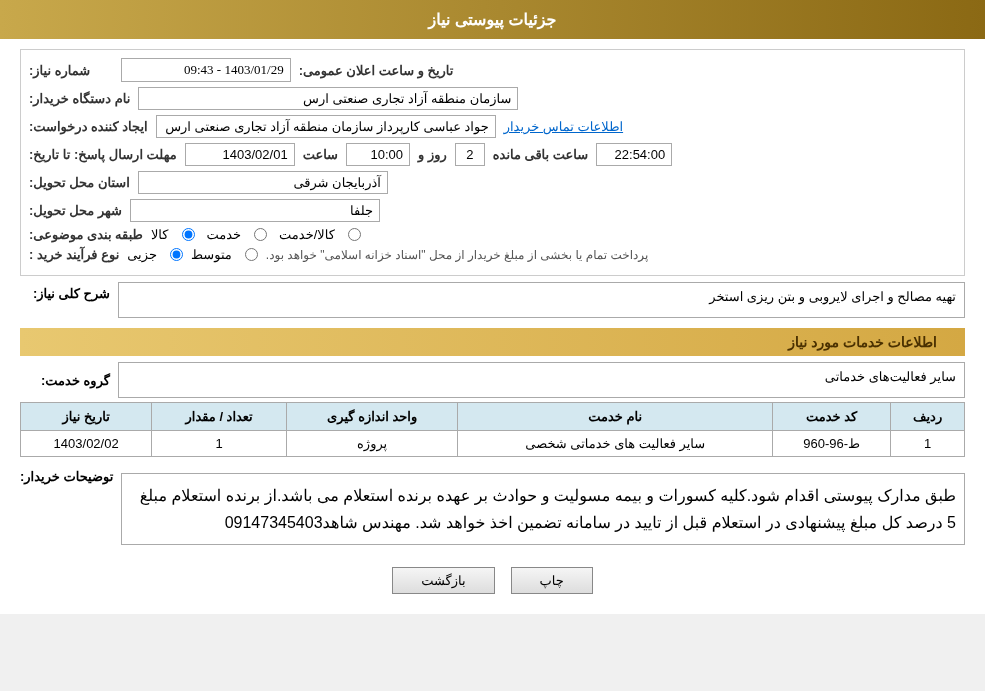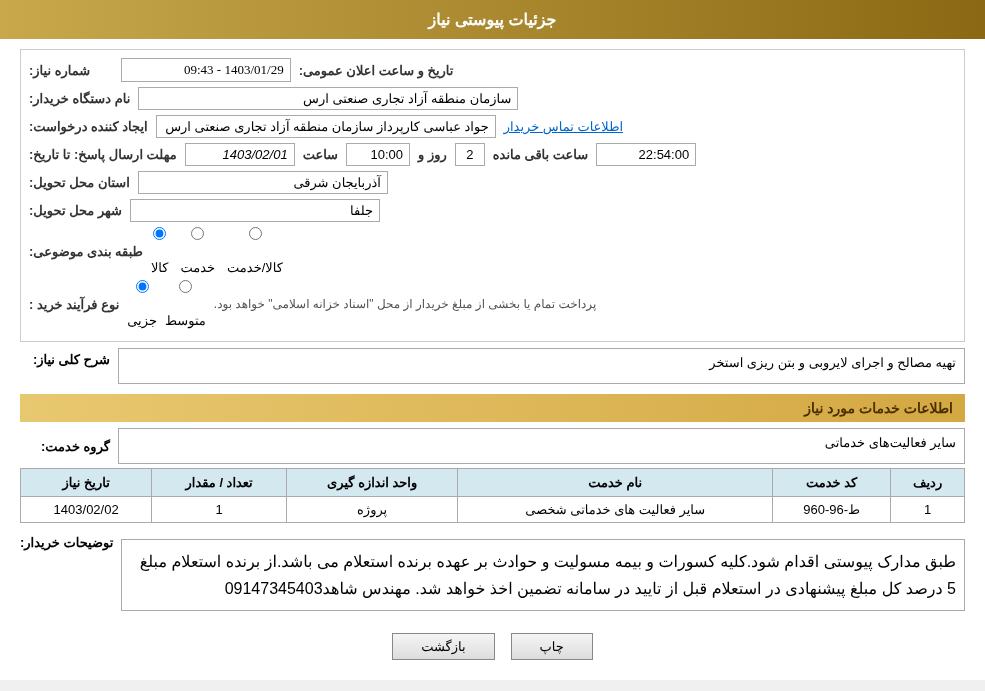--- a/index.html
+++ b/index.html
@@ -47,21 +47,21 @@
     .radio-group {
       display: flex;
       align-items: center;
       gap: 12px;
       justify-content: flex-end;
     }
     .section-title {
       background: linear-gradient(to left, #d4a843, #e8c870);
       color: #4a3000;
       font-weight: bold;
-      padding: 6px 12px;
+      padding: 6px 28px;
       margin: 10px 0 6px 0;
       text-align: right;
       font-size: 14px;
     }
     .service-section {
       margin-bottom: 8px;
     }
     .service-table {
       width: 100%;
       border-collapse: collapse;
@@ -155,22 +155,21 @@
       margin-bottom: 5px;
     }
     .col-label {
       font-weight: bold;
       white-space: nowrap;
       color: #333;
     }
     .radio-inline {
       display: inline-flex;
       align-items: center;
-      gap: 20px;
-      flex-direction: column;
+      gap: 13px;
     }
   </style>
 </head>
 <body>
 
 <div class="page-container">
 
   <div class="header-bar">
     <span>جزئیات پیوستی نیاز</span>
   </div>
@@ -191,27 +190,27 @@
         <span class="col-label">نام دستگاه خریدار:</span>
       </div>
 
       <div class="row-line">
         <span class="link-blue">اطلاعات تماس خریدار</span>
         <div class="input-box" style="width:340px;">جواد عباسی کارپرداز سازمان منطقه آزاد تجاری صنعتی ارس</div>
         <span class="col-label">ایجاد کننده درخواست:</span>
       </div>
 
       <div class="row-line">
-        <div class="input-box" style="width:100px;">22:54:00</div>
+        <div class="input-box" style="width:76px;">22:54:00</div>
         <span class="col-label">ساعت باقی مانده</span>
         <div class="input-box" style="width:30px;text-align:center;">2</div>
         <span class="col-label">روز و</span>
         <div class="input-box" style="width:64px;">10:00</div>
         <span class="col-label">ساعت</span>
-        <div class="input-box" style="width:110px;font-style:italic;">1403/02/01</div>
+        <div class="input-box" style="width:110px;">1403/02/01</div>
         <span class="col-label">مهلت ارسال پاسخ: تا تاریخ:</span>
       </div>
 
       <div class="row-line">
         <div class="input-box" style="width:250px;">آذربایجان شرقی</div>
         <span class="col-label">استان محل تحویل:</span>
       </div>
 
       <div class="row-line">
         <div class="input-box" style="width:250px;padding-left:43px;">جلفا</div>

